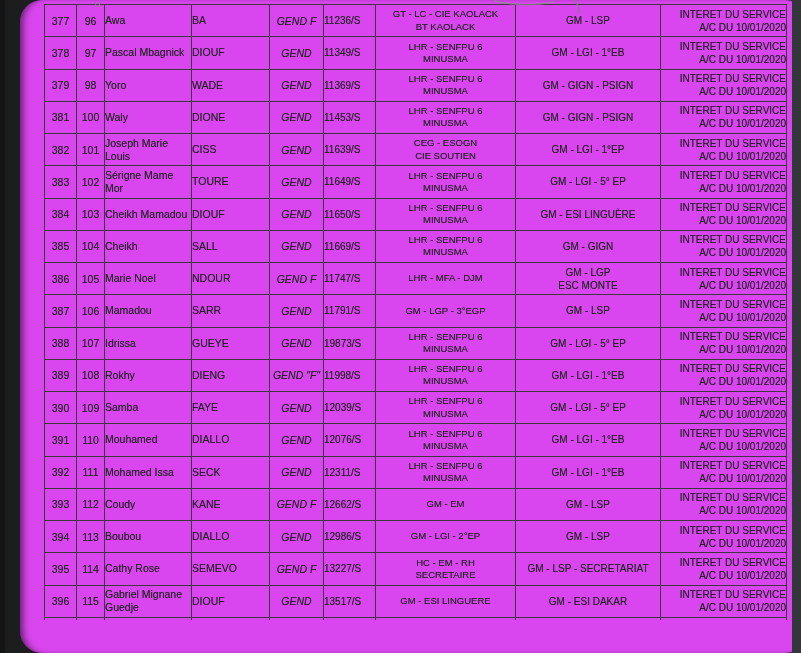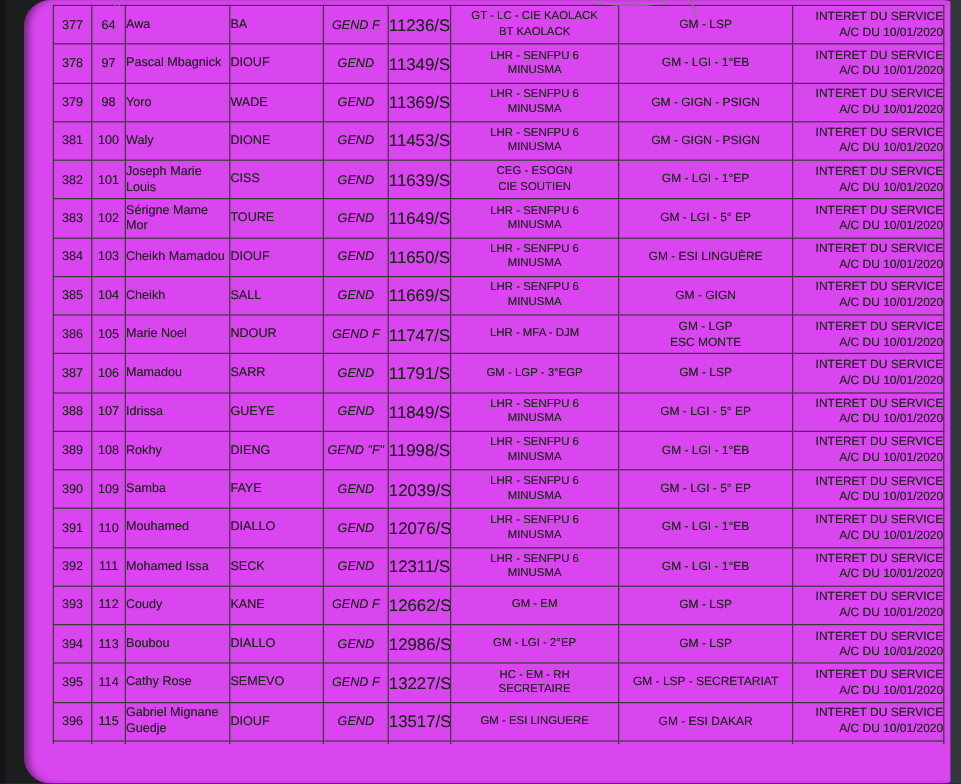--- a/index.html
+++ b/index.html
@@ -59,21 +59,21 @@
     overflow: hidden;
     padding: 0;
     text-shadow: 0 0 0.5px rgba(40,40,40,0.55);
   }
   tr.data { height: 32.25px; }
   tr.sliver { height: 3px; }
   tr.sliver td { border-bottom: none; }
   td.c-num { text-align: center; font-size: 10.5px; }
   td.c-first, td.c-last { text-align: left; padding-left: 4px; font-size: 10.5px; line-height: 1.25; }
   td.c-corps { text-align: center; font-size: 10.5px; font-style: italic; }
-  td.c-mat { text-align: right; font-size: 14px; }
+  td.c-mat { text-align: left; font-size: 10px; }
   td.c-origin { text-align: center; font-size: 9.5px; line-height: 1.3; }
   td.c-dest { text-align: center; font-size: 10px; line-height: 1.3; }
   td.c-reason { text-align: right; font-size: 10px; line-height: 1.3; }
   .pen-mark {
     position: absolute;
     left: 466px;
     top: 0;
     pointer-events: none;
   }
   .speck {
@@ -102,21 +102,21 @@
         <col style="width:78px">
           <col style="width:54px">
           <col style="width:52px">
         <col style="width:140px">
           <col style="width:145px">
           <col style="width:126px">
       </colgroup>
       <tbody>
           <tr class="data">
     <td class="c-num">377</td>
-    <td class="c-num">64</td>
+    <td class="c-num">96</td>
     <td class="c-first">Awa</td>
     <td class="c-last">BA</td>
     <td class="c-corps">GEND F</td>
     <td class="c-mat">11236/S</td>
     <td class="c-origin">GT - LC - CIE KAOLACK
 BT KAOLACK</td>
     <td class="c-dest">GM - LSP</td>
     <td class="c-reason">INTERET DU SERVICE
 A/C DU 10/01/2020</td>
   </tr>
@@ -237,21 +237,21 @@
     <td class="c-dest">GM - LSP</td>
     <td class="c-reason">INTERET DU SERVICE
 A/C DU 10/01/2020</td>
   </tr>
           <tr class="data">
     <td class="c-num">388</td>
     <td class="c-num">107</td>
     <td class="c-first">Idrissa</td>
     <td class="c-last">GUEYE</td>
     <td class="c-corps">GEND</td>
-    <td class="c-mat">11849/S</td>
+    <td class="c-mat">19873/S</td>
     <td class="c-origin">LHR - SENFPU 6
 MINUSMA</td>
     <td class="c-dest">GM - LGI - 5° EP</td>
     <td class="c-reason">INTERET DU SERVICE
 A/C DU 10/01/2020</td>
   </tr>
           <tr class="data">
     <td class="c-num">389</td>
     <td class="c-num">108</td>
     <td class="c-first">Rokhy</td>

